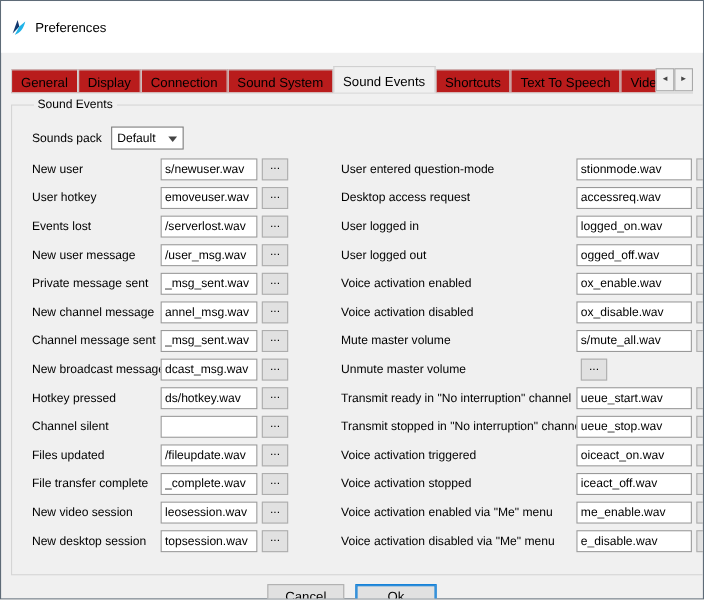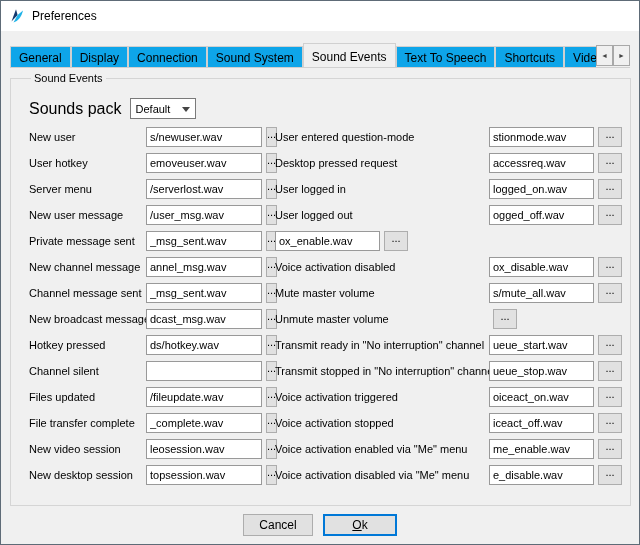--- a/index.html
+++ b/index.html
@@ -1,50 +1,50 @@
 <!DOCTYPE html>
 <html><head>
 <meta charset="utf-8">
 <style>
   * { box-sizing: border-box; margin: 0; padding: 0; }
   html,body { width: 640px; height: 545px; }
   body { font-family: "Liberation Sans", sans-serif; background: #c8c8c8; }
 
   .window { width: 640px; height: 545px; background: #f0f0f0; border: 1px solid #5e6b77; display: flex; flex-direction: column; overflow: hidden; }
 
-  .titlebar { height: 30px; background: #ffffff; display: flex; align-items: center; padding: 0 8px; gap: 7px; flex: 0 0 auto; }
+  .titlebar { height: 47px; background: #ffffff; display: flex; align-items: center; padding: 0 8px; gap: 7px; flex: 0 0 auto; }
   .titlebar .title { font-size: 12px; color: #000; }
 
   .tabbar { position: relative; margin: 12px 9px 0; height: 25px; border-bottom: 1px solid #d0d0d0; display: flex; align-items: flex-end; padding-right: 34px; flex: 0 0 auto; }
   .tabs { display: flex; align-items: flex-end; overflow: hidden; height: 25px; flex: 1; }
-  .tab { flex: 0 0 auto; white-space: nowrap; font-size: 12px; color: #000; background: #0ea5e9; border: 1px solid #d0d0d0; border-bottom: none; height: 21px; padding: 4px 8px 3px; }
+  .tab { flex: 0 0 auto; white-space: nowrap; font-size: 12px; color: #000; background: #b91c1c; border: 1px solid #d0d0d0; border-bottom: none; height: 21px; padding: 4px 8px 3px; }
   .tab.active { background: #f0f0f0; height: 25px; padding-top: 6px; margin-bottom: -1px; position: relative; z-index: 2; }
   .tab-scroll { position: absolute; right: 0; bottom: 1px; display: flex; z-index: 3; }
   .tab-scroll button { width: 17px; height: 21px; font-size: 7px; color: #444; background: #f0f0f0; border: 1px solid #a8a8a8; padding: 0; font-family: inherit; }
 
   fieldset.groupbox { margin: 4px 9px 0; height: 434px; border: 1px solid #d5d5d5; padding: 2px 8px 0 18px; flex: 0 0 auto; }
   legend { font-size: 11px; color: #000; padding: 0 3px; margin-left: 2px; }
 
   .soundspack-row { display: flex; align-items: center; gap: 8px; margin: 12px 0 8px; }
-  .soundspack-row label { font-size: 16px; }
+  .soundspack-row label { font-size: 11px; }
   .combo { width: 66px; height: 21px; background: #fff; border: 1px solid #7a7a7a; display: flex; align-items: center; padding: 0 5px; font-size: 11px; cursor: default; }
   .combo .val { flex: 1; }
   .combo .dd-arrow { width: 0; height: 0; border: 4px solid transparent; border-top: 5px solid #444; margin-top: 5px; }
 
   .columns { display: flex; }
   .col { display: flex; flex-direction: column; }
   .col-left { width: 246px; flex: 0 0 auto; }
   .col-right { flex: 1; }
 
   .row { display: flex; align-items: center; height: 20px; margin-bottom: 6px; }
   .rlabel { font-size: 11px; color: #000; white-space: nowrap; overflow: hidden; }
   .col-left .rlabel { flex: 0 0 117px; }
-  .col-right .rlabel { flex: 0 0 214px; }
+  .col-right .rlabel { flex: 0 0 214px; margin-left: 35px; }
   .rinput { height: 20px; border: 1px solid #999; background: #fff; padding: 0 3px; font-size: 11px; font-family: inherit; }
-  .col-left .rinput { width: 116px; }
+  .col-left .rinput { width: 88px; }
   .col-right .rinput { width: 105px; }
   .browse { width: 24px; height: 20px; margin-left: 4px; background: #e1e1e1; border: 1px solid #adadad; font-size: 11px; font-family: inherit; padding: 0 0 6px 0; line-height: 10px; }
 
   .footer { display: flex; justify-content: center; gap: 10px; margin-top: 8px; }
   .btn { min-width: 70px; height: 22px; background: #e1e1e1; border: 1px solid #adadad; font-size: 12px; font-family: inherit; padding: 0 12px; }
   .btn .btnlabel { display: block; }
   .btn-ok { min-width: 74px; border: 1px solid #0078d7; box-shadow: inset 0 0 0 1px #0078d7; }
   .btn-ok .btnlabel::first-letter { text-decoration: underline; }
 </style>
 </head>
@@ -62,22 +62,22 @@
     <span class="title">Preferences</span>
   </div>
 
   <div class="tabbar">
     <div class="tabs" id="tabs">
         <div class="tab">General</div>
         <div class="tab">Display</div>
         <div class="tab">Connection</div>
         <div class="tab">Sound System</div>
         <div class="tab active">Sound Events</div>
+        <div class="tab">Shortcuts</div>
         <div class="tab">Text To Speech</div>
-        <div class="tab">Shortcuts</div>
         <div class="tab">Video</div>
       </div>
     <div class="tab-scroll">
       <button>◄</button>
       <button>►</button>
     </div>
   </div>
 
   <fieldset class="groupbox">
     <legend>Sound Events</legend>
@@ -96,21 +96,21 @@
             <span class="rlabel">New user</span>
             <input type="text" class="rinput" value="s/newuser.wav" style="">
             <button class="browse">...</button>
           </div>
           <div class="row">
             <span class="rlabel">User hotkey</span>
             <input type="text" class="rinput" value="emoveuser.wav" style="">
             <button class="browse">...</button>
           </div>
           <div class="row">
-            <span class="rlabel">Server menu</span>
+            <span class="rlabel">Events lost</span>
             <input type="text" class="rinput" value="/serverlost.wav" style="">
             <button class="browse">...</button>
           </div>
           <div class="row">
             <span class="rlabel">New user message</span>
             <input type="text" class="rinput" value="/user_msg.wav" style="">
             <button class="browse">...</button>
           </div>
           <div class="row">
             <span class="rlabel">Private message sent</span>
@@ -163,35 +163,36 @@
             <button class="browse">...</button>
           </div>
         </div>
       <div class="col col-right" id="right-col">
           <div class="row">
             <span class="rlabel">User entered question-mode</span>
             <input type="text" class="rinput" value="stionmode.wav" style="">
             <button class="browse">...</button>
           </div>
           <div class="row">
-            <span class="rlabel">Desktop pressed request</span>
+            <span class="rlabel">Desktop access request</span>
             <input type="text" class="rinput" value="accessreq.wav" style="">
             <button class="browse">...</button>
           </div>
           <div class="row">
             <span class="rlabel">User logged in</span>
             <input type="text" class="rinput" value="logged_on.wav" style="">
             <button class="browse">...</button>
           </div>
           <div class="row">
             <span class="rlabel">User logged out</span>
             <input type="text" class="rinput" value="ogged_off.wav" style="">
             <button class="browse">...</button>
           </div>
           <div class="row">
+            <span class="rlabel">Voice activation enabled</span>
             <input type="text" class="rinput" value="ox_enable.wav" style="">
             <button class="browse">...</button>
           </div>
           <div class="row">
             <span class="rlabel">Voice activation disabled</span>
             <input type="text" class="rinput" value="ox_disable.wav" style="">
             <button class="browse">...</button>
           </div>
           <div class="row">
             <span class="rlabel">Mute master volume</span>

